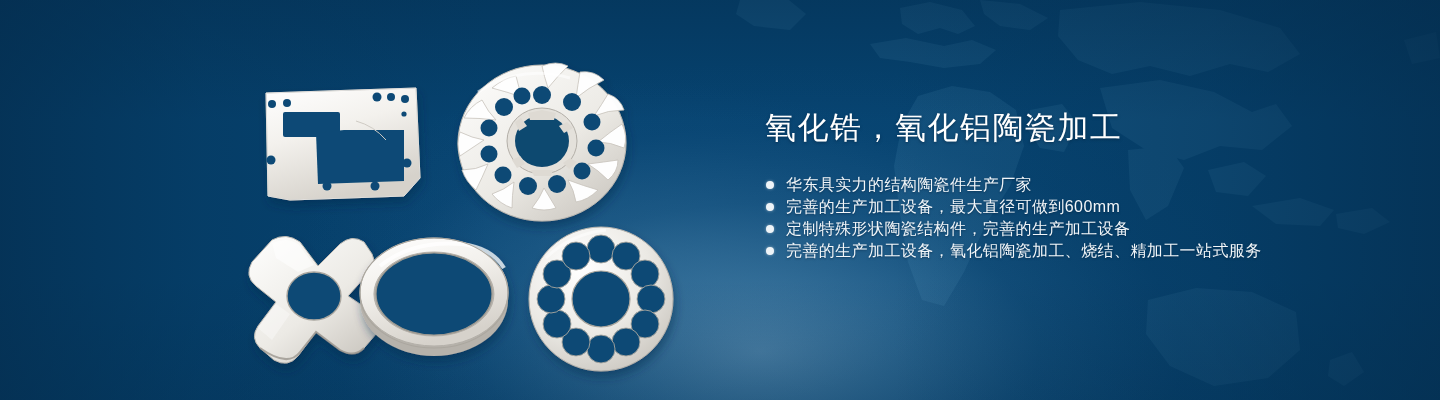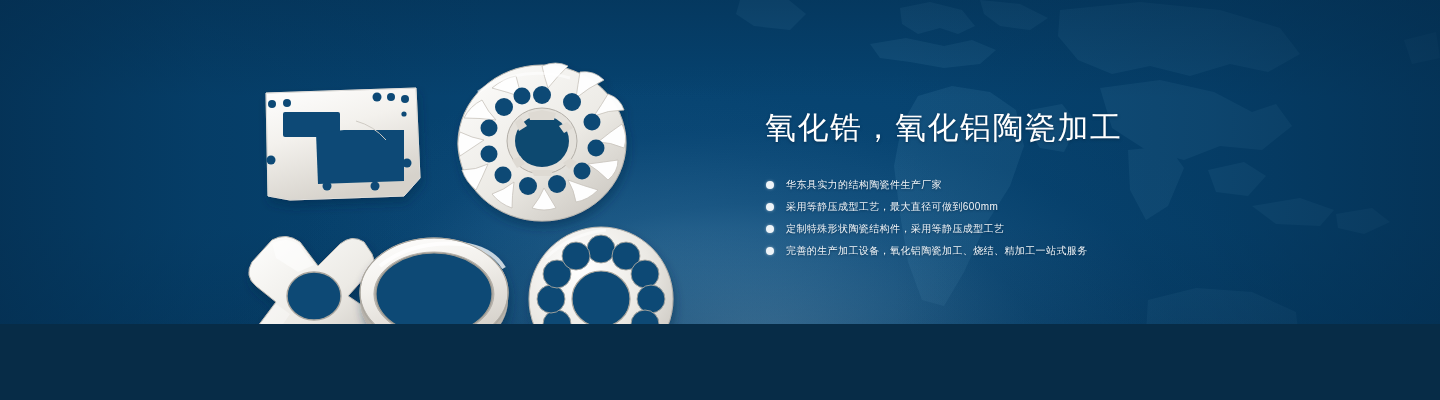--- a/index.html
+++ b/index.html
@@ -8,21 +8,21 @@
     padding: 0;
     background: #072c47;
   }
   body {
     font-family: "Liberation Sans", "DejaVu Sans", sans-serif;
   }
 
   .banner {
     position: relative;
     width: 1440px;
-    height: 324px;
+    height: 400px;
     overflow: hidden;
     background: #15803d;
   }
 
   
   .bg-base {
     position: absolute;
     inset: 0;
     background: #064370;
   }
@@ -103,21 +103,21 @@
   }
   .bullets {
     list-style: none;
     margin: 0;
     padding: 0;
     margin-top: 26px;
   }
   .bullet {
     position: relative;
     color: #f2f6f9;
-    font-size: 10px;
+    font-size: 16px;
     line-height: 22px;
     height: 22px;
     padding-left: 21px;
     white-space: nowrap;
     letter-spacing: 0.4px;
     text-shadow: 0 1px 2px rgba(2,30,55,0.5);
   }
   .dot {
     position: absolute;
     left: 1px;
@@ -332,25 +332,25 @@
   <div class="copy">
     <div class="headline">氧化锆，氧化铝陶瓷加工</div>
 
     <ul class="bullets">
       <li class="bullet">
         <span class="dot"></span>
         <span>华东具实力的结构陶瓷件生产厂家</span>
       </li>
       <li class="bullet">
         <span class="dot"></span>
-        <span>采用等静压成型工艺，最大直径可做到600mm</span>
+        <span>完善的生产加工设备，最大直径可做到600mm</span>
       </li>
       <li class="bullet">
         <span class="dot"></span>
-        <span>定制特殊形状陶瓷结构件，采用等静压成型工艺</span>
+        <span>定制特殊形状陶瓷结构件，完善的生产加工设备</span>
       </li>
       <li class="bullet">
         <span class="dot"></span>
         <span>完善的生产加工设备，氧化铝陶瓷加工、烧结、精加工一站式服务</span>
       </li>
     </ul>
   </div>
 
 </div>
 

